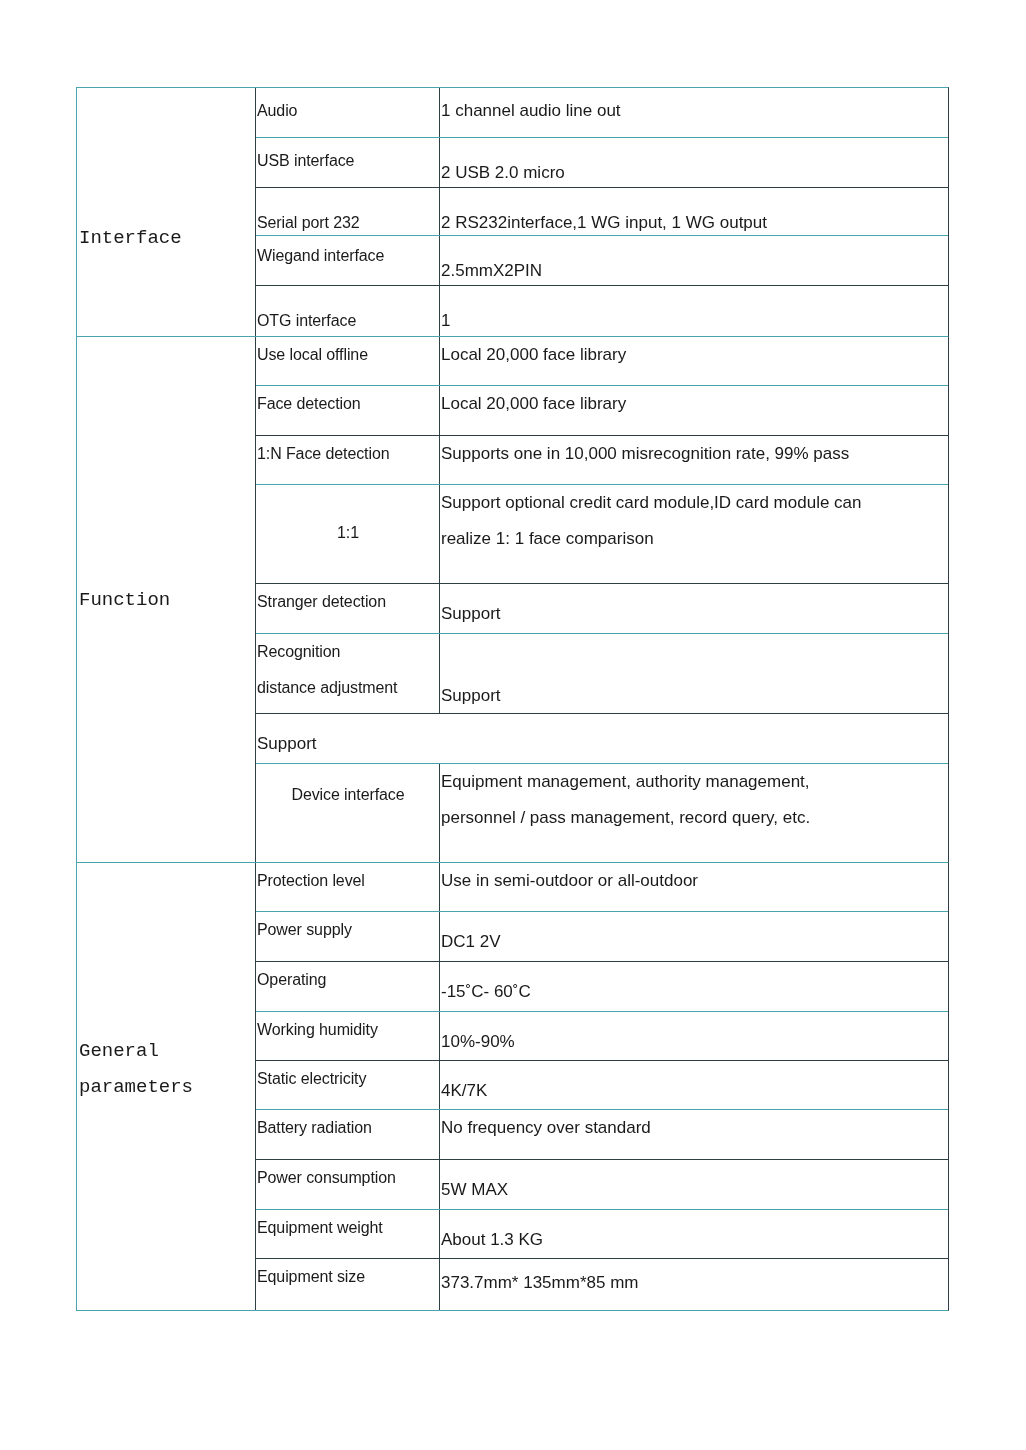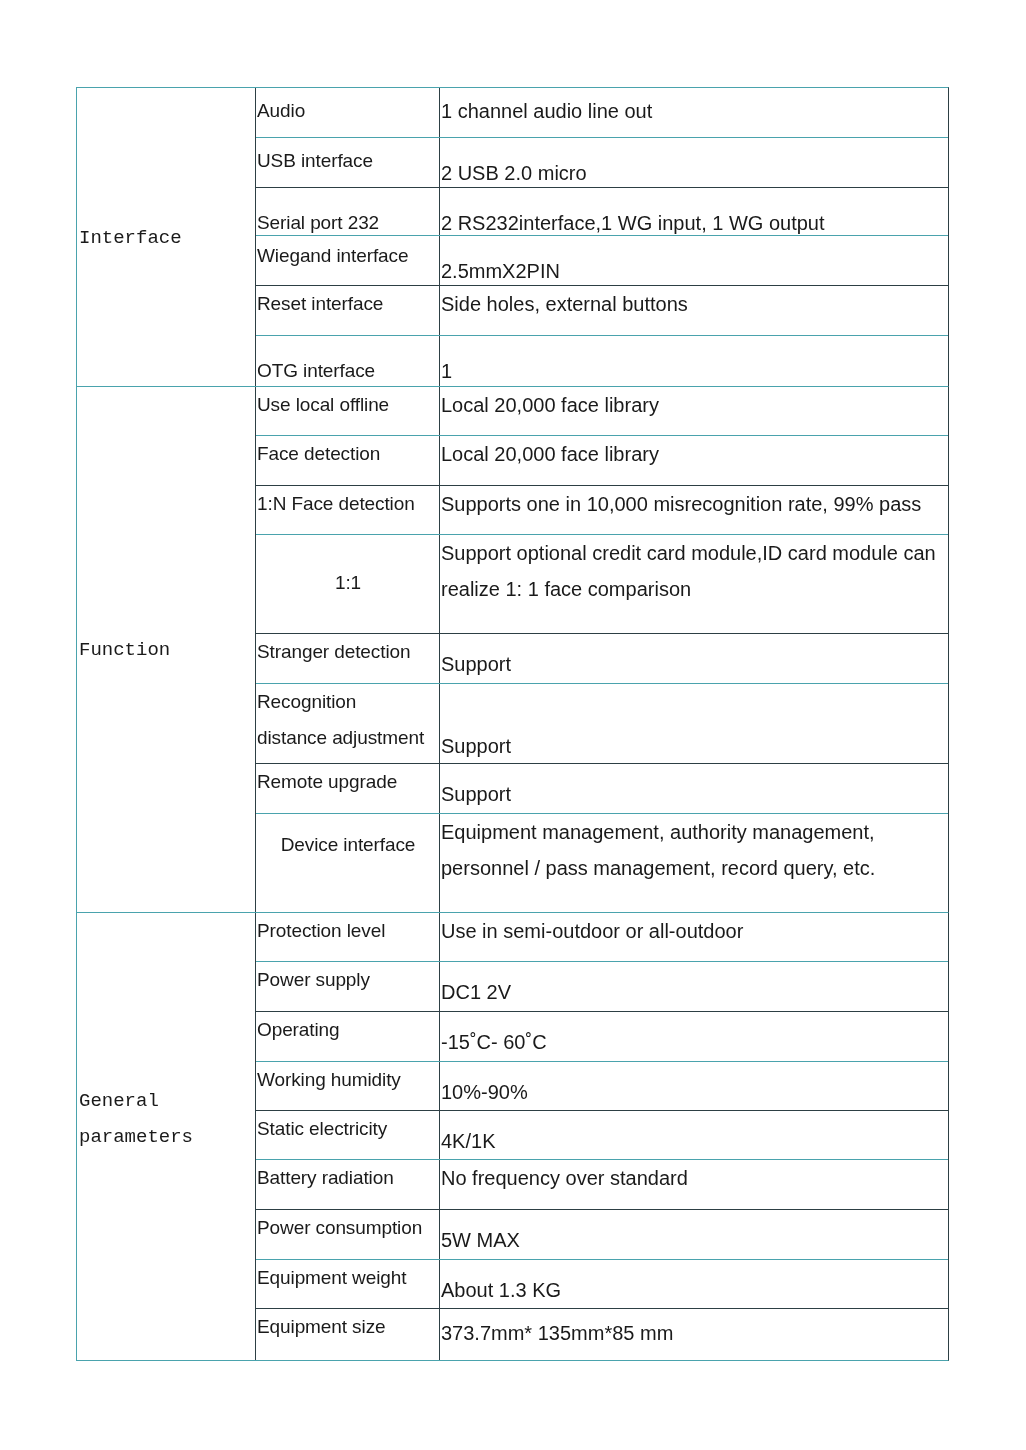--- a/index.html
+++ b/index.html
@@ -7,22 +7,22 @@
          font-family: "Liberation Sans", "DejaVu Sans", sans-serif; color: #1a1a1a; }
   .table { position: absolute; left: 76px; top: 87px; width: 873px; }
   .group { position: relative; display: flex; border-left: 1.5px solid #4aa3ad; border-right: 1.5px solid #2d3f44; border-bottom: 1.5px solid #4aa3ad; }
   .group:first-child { border-top: 1.5px solid #4aa3ad; }
   .cat { width: 178px; flex: none; border-right: 1.5px solid #2d3f44; position: relative; font-size: 19px; font-family: Liberation Mono, monospace; }
   .cat span { position: absolute; left: 2px; line-height: 36px; }
   .rows { flex: 1; }
   .row { display: flex; border-bottom: 1.2px solid #4aa3ad; box-sizing: border-box; }
   .row:nth-child(even) { border-bottom-color: #2d3f44; }
   .row:last-child { border-bottom: none; }
-  .label { width: 184px; flex: none; border-right: 1.5px solid #2d3f44; padding: 5px 0 0 1px; box-sizing: border-box; font-size: 19px; line-height: 36px; white-space: nowrap; letter-spacing: -0.1px; }
-  .value { flex: 1; padding: 5px 0 0 1px; box-sizing: border-box; font-size: 20px; line-height: 36px; white-space: nowrap; }
+  .label { width: 184px; flex: none; border-right: 1.5px solid #2d3f44; padding: 5px 0 0 1px; box-sizing: border-box; font-size: 16px; line-height: 36px; white-space: nowrap; letter-spacing: -0.1px; }
+  .value { flex: 1; padding: 5px 0 0 1px; box-sizing: border-box; font-size: 17px; line-height: 36px; white-space: nowrap; }
   .v-low { padding-top: 17px; }
   .l-mid { padding-top: 30px; text-align: center; }
   .l-low { padding-top: 17px; }
 </style>
 </head>
 <body>
 
 <div class="table">
 
   <div class="group">
@@ -38,24 +38,20 @@
         <div class="label">USB interface</div>
         <div class="value v-low">2 USB 2.0 micro</div>
       </div>
       <div class="row" style="height:48px">
         <div class="label l-low">Serial port 232</div>
         <div class="value v-low">2 RS232interface,1 WG input, 1 WG output</div>
       </div>
       <div class="row" style="height:50px">
         <div class="label" style="padding-top:2px">Wiegand interface</div>
         <div class="value v-low">2.5mmX2PIN</div>
-      </div>
-      <div class="row" style="height:50px">
-        <div class="label" style="padding-top:0">Reset interface</div>
-        <div class="value" style="padding-top:0">Side holes, external buttons</div>
       </div>
       <div class="row" style="height:50px">
         <div class="label l-low">OTG interface</div>
         <div class="value v-low">1</div>
       </div>
     </div>
   </div>
 
   <div class="group">
     <div class="cat">
@@ -86,21 +82,20 @@
         <div class="value" style="padding-top:12px">Support</div>
       </div>
       <div class="row" style="height:80px">
         <div class="label" style="padding-top:0">
           <div>Recognition</div>
           <div>distance adjustment</div>
         </div>
         <div class="value" style="padding-top:44px">Support</div>
       </div>
       <div class="row" style="height:50px">
-        <div class="label" style="padding-top:0">Remote upgrade</div>
         <div class="value" style="padding-top:12px">Support</div>
       </div>
       <div class="row" style="height:98px">
         <div class="label l-mid" style="padding-top:13px">Device interface</div>
         <div class="value" style="padding-top:0">
           <div>Equipment management, authority management,</div>
           <div>personnel / pass management, record query, etc.</div>
         </div>
       </div>
     </div>
@@ -123,21 +118,21 @@
       <div class="row" style="height:50px">
         <div class="label" style="padding-top:0">Operating</div>
         <div class="value" style="padding-top:12px">-15˚C- 60˚C</div>
       </div>
       <div class="row" style="height:49px">
         <div class="label" style="padding-top:0">Working humidity</div>
         <div class="value" style="padding-top:12px">10%-90%</div>
       </div>
       <div class="row" style="height:49px">
         <div class="label" style="padding-top:0">Static electricity</div>
-        <div class="value" style="padding-top:12px">4K/1K</div>
+        <div class="value" style="padding-top:12px">4K/7K</div>
       </div>
       <div class="row" style="height:50px">
         <div class="label" style="padding-top:0">Battery radiation</div>
         <div class="value" style="padding-top:0">No frequency over standard</div>
       </div>
       <div class="row" style="height:50px">
         <div class="label" style="padding-top:0">Power consumption</div>
         <div class="value" style="padding-top:12px">5W MAX</div>
       </div>
       <div class="row" style="height:49px">

